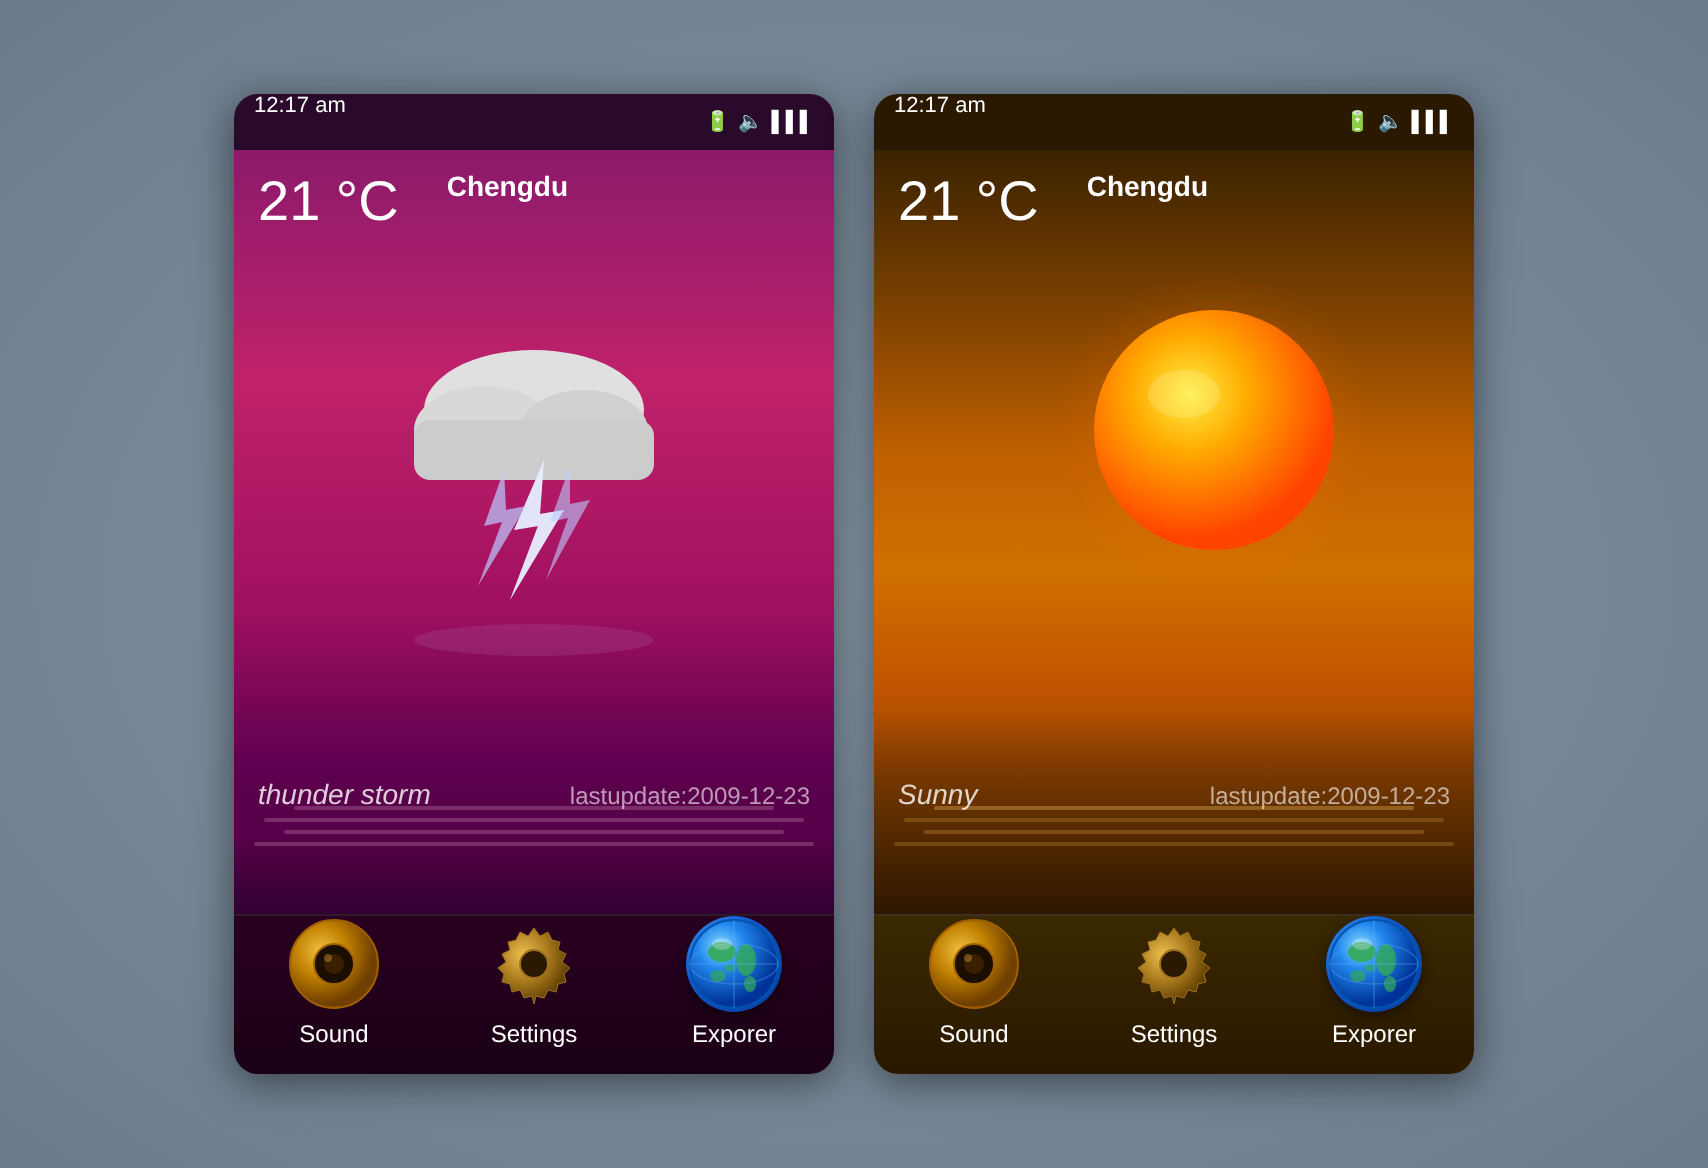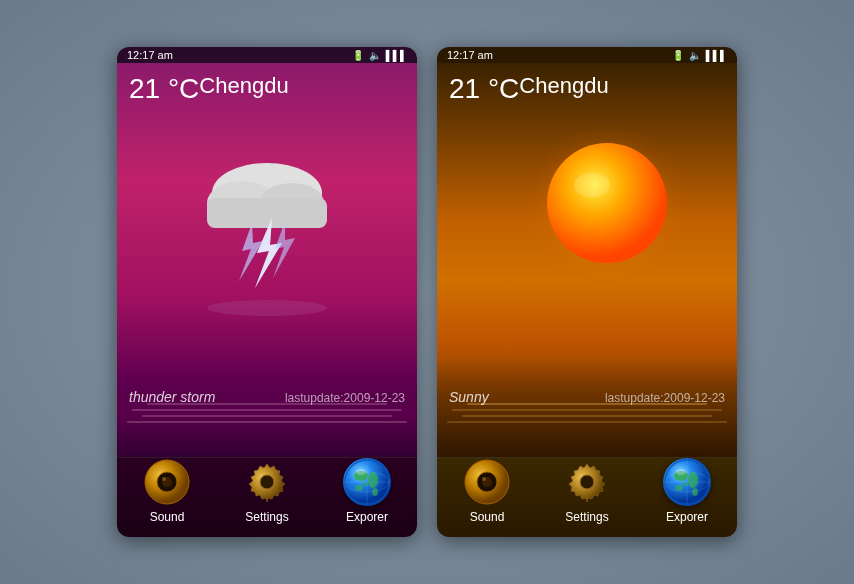--- a/index.html
+++ b/index.html
@@ -30,23 +30,22 @@
       width: 300px;
       height: 490px;
       border-radius: 12px;
       overflow: hidden;
       box-shadow: 0 4px 20px rgba(0,0,0,0.5);
       display: flex;
       flex-direction: column;
     }
     
     .status-bar {
-      height: 16px;
-      display: flex;
-      align-items: center;
+      height: 28px;
+      display: flex;
       justify-content: space-between;
       padding: 0 10px;
       font-size: 11px;
       color: #fff;
       flex-shrink: 0;
     }
     .status-icons {
       display: flex;
       gap: 4px;
       align-items: center;
@@ -77,23 +76,24 @@
       justify-content: flex-start;
       align-items: flex-start;
       padding: 0 12px;
     }
     .temp {
       font-size: 28px;
       color: #fff;
       font-weight: 300;
     }
     .city {
-      font-size: 22px;
+      font-size: 14px;
       color: #fff;
-      font-weight: 400;
+      font-weight: 700;
+      margin-left: 24px;
     }
     
     .cloud-container {
       position: absolute;
       top: 60px;
       left: 50%;
       transform: translateX(-50%);
       width: 200px;
       height: 200px;
     }

